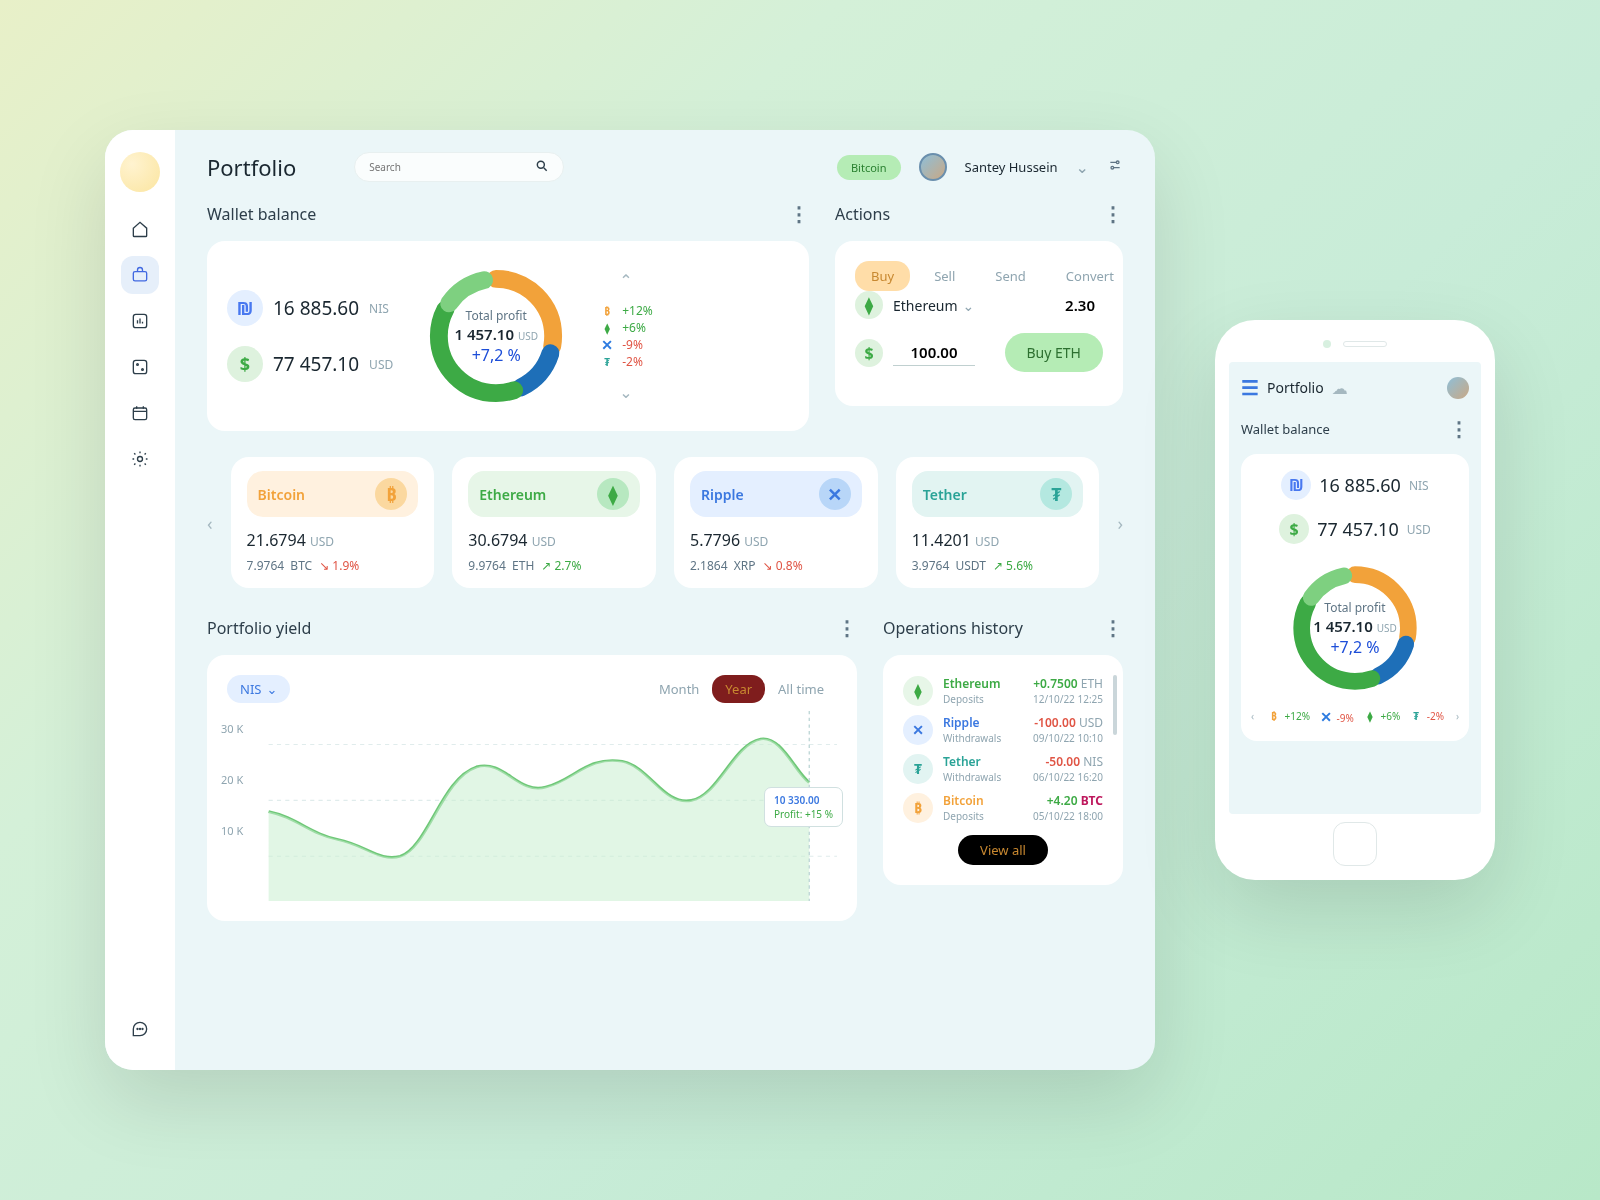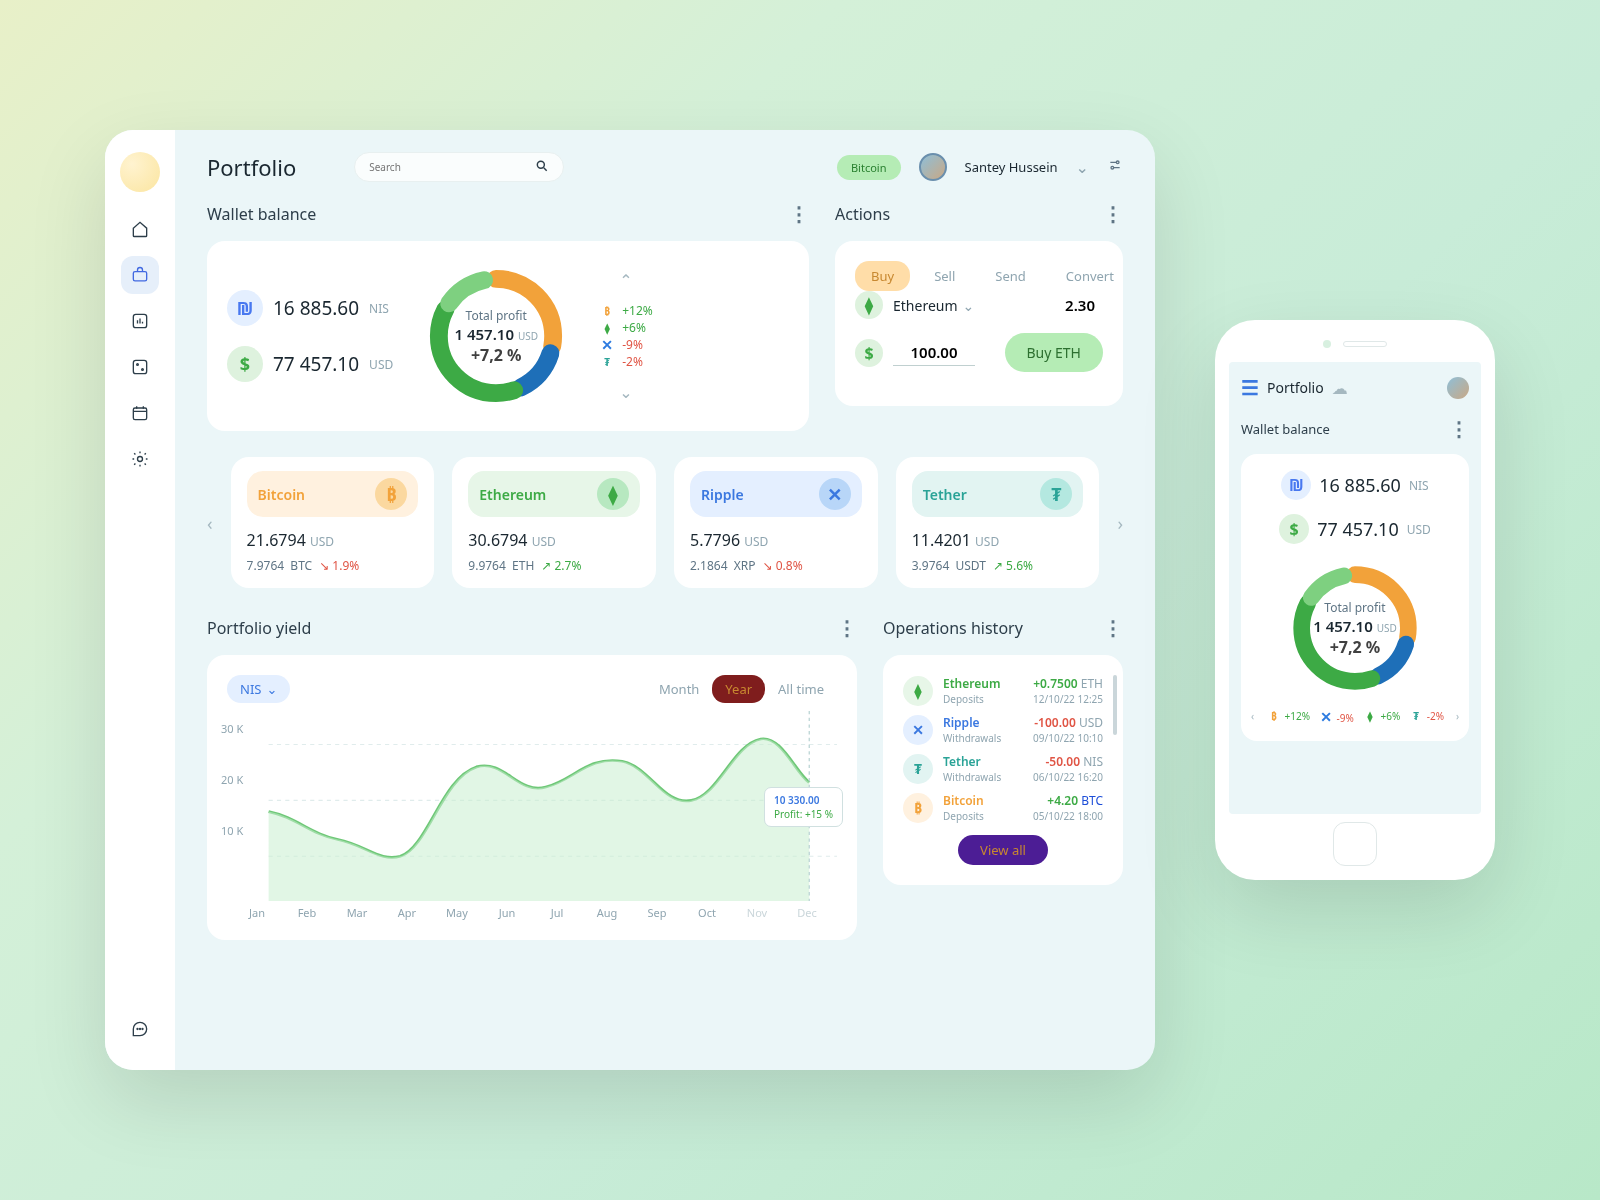--- a/index.html
+++ b/index.html
@@ -32,21 +32,21 @@
 .coin{width:36px;height:36px;border-radius:50%;display:flex;align-items:center;justify-content:center;font-weight:700;font-size:18px}
 .nis{background:#e4efff;color:#4878f0}
 .usd{background:#def2de;color:#3daa45}
 .amt{font-size:19px;color:#1a2730}
 .ccy{font-size:12px;color:#8fa5b0}
 .donut{position:relative;width:150px;height:150px}
 .donut svg{width:150px;height:150px;transform:rotate(-90deg)}
 .donut-c{position:absolute;inset:0;display:flex;flex-direction:column;align-items:center;justify-content:center}
 .donut-c .l{font-size:12px;color:#5f7585}
 .donut-c .v{font-size:15px;font-weight:600;color:#1a2730}
-.donut-c .p{font-size:16px;font-weight:700;color:#404040}
+.donut-c .p{font-size:16px;font-weight:400;color:#1d4ed8}
 .donut-c .u{font-size:10px;color:#8fa5b0;font-weight:400}
 .deltas{display:flex;flex-direction:column;gap:11px}
 .arrow{color:#a5b8c0;text-align:center;cursor:pointer}
 .delta{display:flex;align-items:center;gap:7px;font-size:12px}
 .ci{width:16px;height:16px;border-radius:50%;display:inline-flex;align-items:center;justify-content:center;font-size:10px;font-weight:700}
 .ci.btc{color:#f2a23a}
 .ci.eth{color:#3daa45}
 .ci.xrp{color:#2d7be0;font-size:14px}
 .ci.usdt{color:#2aa397}
 .pos{color:#3daa45}.neg{color:#e05545}
@@ -101,21 +101,21 @@
 .opi.eth{background:#e7f6e8;color:#3daa45}
 .opi.xrp{background:#e4efff;color:#3b78e0}
 .opi.usdt{background:#e2f4f2;color:#2aa397}
 .opi.btc{background:#fff1df;color:#f2a23a}
 .opn .n{font-size:12px;font-weight:600}
 .opn .eth{color:#3daa45}.opn .xrp{color:#3b78e0}.opn .usdt{color:#2aa397}.opn .btc{color:#f2a23a}
 .opn .t{font-size:10px;color:#8fa5b0}
 .opr{margin-left:auto;text-align:right}
 .opr .a{font-size:12px;font-weight:600}
 .opr .d{font-size:10px;color:#8fa5b0}
-.viewall{margin:12px auto 0;display:block;background:#4c1d95;color:#c88830;padding:6px 22px;border-radius:15px;border:0;font-size:13px;cursor:pointer}
+.viewall{margin:12px auto 0;display:block;background:#000000;color:#c88830;padding:6px 22px;border-radius:15px;border:0;font-size:13px;cursor:pointer}
 
 .phone{width:280px;height:560px;background:#fff;border-radius:40px;padding:14px;box-shadow:0 30px 80px rgba(0,0,0,.12);display:flex;flex-direction:column}
 .ph-top{display:flex;align-items:center;justify-content:center;gap:12px;height:20px}
 .cam{width:8px;height:8px;border-radius:50%;background:#d8f0e0}
 .spk{width:44px;height:6px;border-radius:4px;border:1px solid #e0e8e8}
 .screen{flex:1;background:#ebf6f8;border-radius:4px;margin:8px 0;padding:12px;overflow:hidden}
 .mhead{display:flex;align-items:center;gap:8px;margin-bottom:14px}
 .ham{color:#3b78e0;font-size:20px;font-weight:900}
 .mtitle{font-size:14px;color:#1a2730}
 .mcloud{color:#a5b8c0}
@@ -363,34 +363,20 @@
               <line x1="30" y1="130" x2="440" y2="130" stroke="#e0ecec" stroke-dasharray="3 3"></line>
               <path d="M30,90 C50,95 60,110 80,115 C100,120 110,135 125,130 C145,122 155,60 180,50 C200,43 210,75 230,68 C250,62 260,40 285,45 C305,50 315,85 335,80 C355,75 365,30 385,25 C400,22 410,55 420,64" fill="none" stroke="#6fc878" stroke-width="2.4"></path>
               <path d="M30,90 C50,95 60,110 80,115 C100,120 110,135 125,130 C145,122 155,60 180,50 C200,43 210,75 230,68 C250,62 260,40 285,45 C305,50 315,85 335,80 C355,75 365,30 385,25 C400,22 410,55 420,64 L420,170 L30,170 Z" fill="#c9efcf" opacity=".55"></path>
               <line x1="420" y1="0" x2="420" y2="170" stroke="#c0d8d8" stroke-dasharray="3 3"></line>
             </svg>
             <div class="tooltip">
               <div class="v">10 330.00</div>
               <div class="p"><span>Profit: </span><span>+15 %</span></div>
             </div>
           </div>
-          <div class="xlabs" id="xlabs">
-              <span class="">Jan</span>
-              <span class="">Feb</span>
-              <span class="">Mar</span>
-              <span class="">Apr</span>
-              <span class="">May</span>
-              <span class="">Jun</span>
-              <span class="">Jul</span>
-              <span class="">Aug</span>
-              <span class="">Sep</span>
-              <span class="">Oct</span>
-              <span class="fut">Nov</span>
-              <span class="fut">Dec</span>
-            </div>
         </div>
       </div>
 
       <div class="ops">
         <div class="sec-h">
             <span>Operations history</span>
             <span class="more">⋮</span>
           </div>
         <div class="card">
           <div class="ops-list" id="ops-list">
@@ -428,21 +414,21 @@
                   <div class="d">06/10/22 16:20</div>
                 </div>
               </div>
               <div class="op">
                 <div class="opi btc">₿</div>
                 <div class="opn">
                   <div class="n btc">Bitcoin</div>
                   <div class="t">Deposits</div>
                 </div>
                 <div class="opr">
-                  <div class="a pos">+4.20 <span style="color:#1d4ed8;font-weight:400">BTC</span></div>
+                  <div class="a pos">+4.20 <span style="color:#be185d;font-weight:700">BTC</span></div>
                   <div class="d">05/10/22 18:00</div>
                 </div>
               </div>
             </div>
           <button class="viewall">View all</button>
         </div>
       </div>
     </div>
   </div>
 </div>

